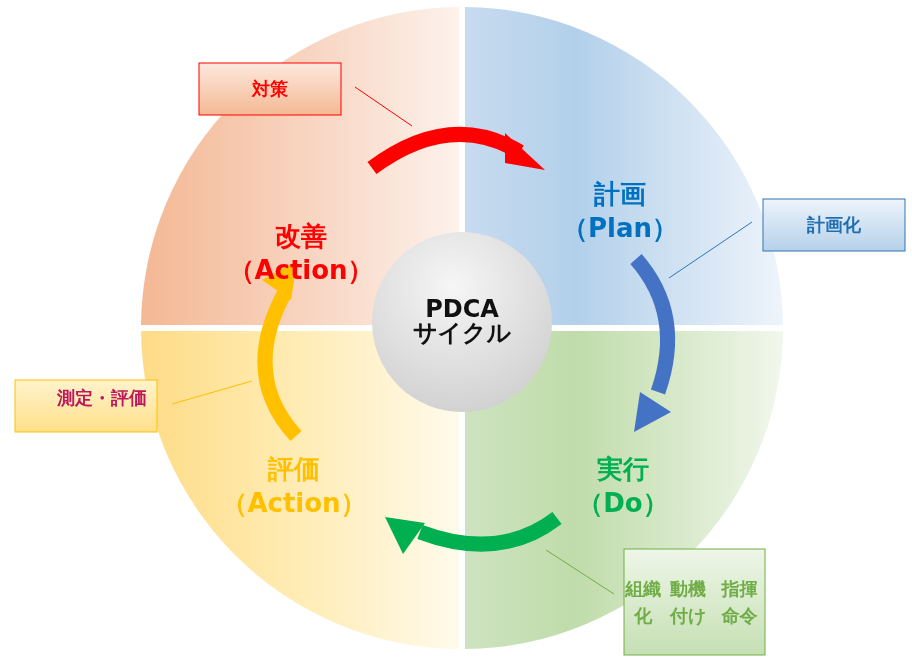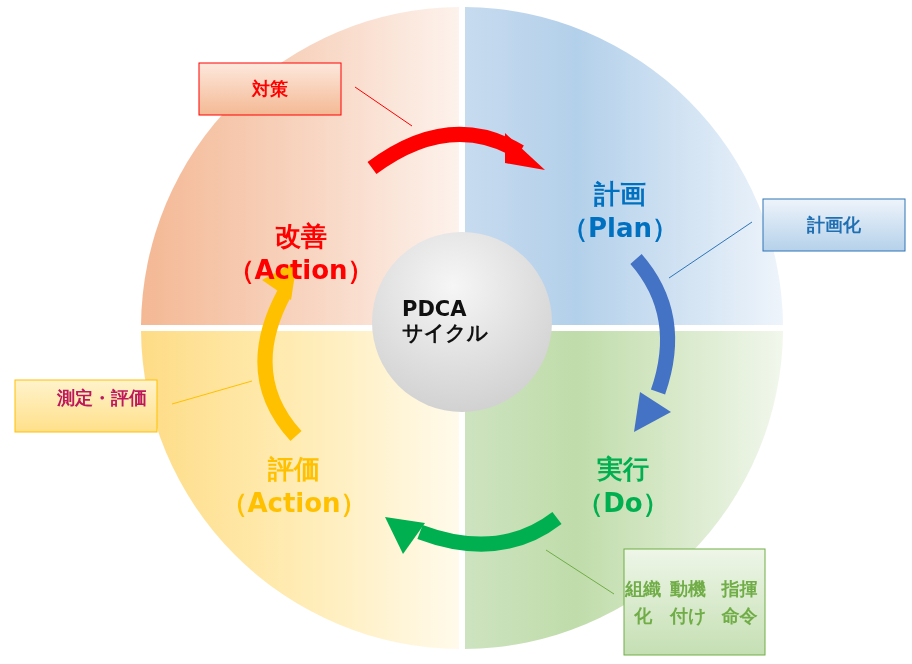--- a/index.html
+++ b/index.html
@@ -2,21 +2,21 @@
 <html><head>
 <meta charset="utf-8">
 <style>
   html, body { margin:0; padding:0; background:#ffffff; }
   body { width:912px; height:664px; position:relative; overflow:hidden;
          font-family:"DejaVu Sans", "Liberation Sans", sans-serif; }
   #diagram { position:absolute; left:0; top:0; }
   .quad-label { position:absolute; text-align:center; font-weight:bold; font-size:26px; line-height:34px; white-space:nowrap; }
   .callout { position:absolute; box-sizing:border-box; display:flex; align-items:center; justify-content:center;
              font-weight:bold; font-size:18px; text-align:center; line-height:24px; }
-  .center-text { position:absolute; text-align:left; font-weight:bold; font-size:21px; line-height:24px; color:#111; }
+  .center-text { position:absolute; text-align:center; font-weight:bold; font-size:24px; line-height:24px; color:#111; }
 </style>
 </head>
 <body>
 
 <svg id="diagram" width="912" height="664" viewBox="0 0 912 664">
   <defs>
     <linearGradient id="gA" x1="0" y1="0" x2="1" y2="0">
       <stop offset="0" stop-color="#f4b894"></stop>
         <stop offset="0.55" stop-color="#f8d6c3"></stop>
         <stop offset="1" stop-color="#fdf2ec"></stop>

